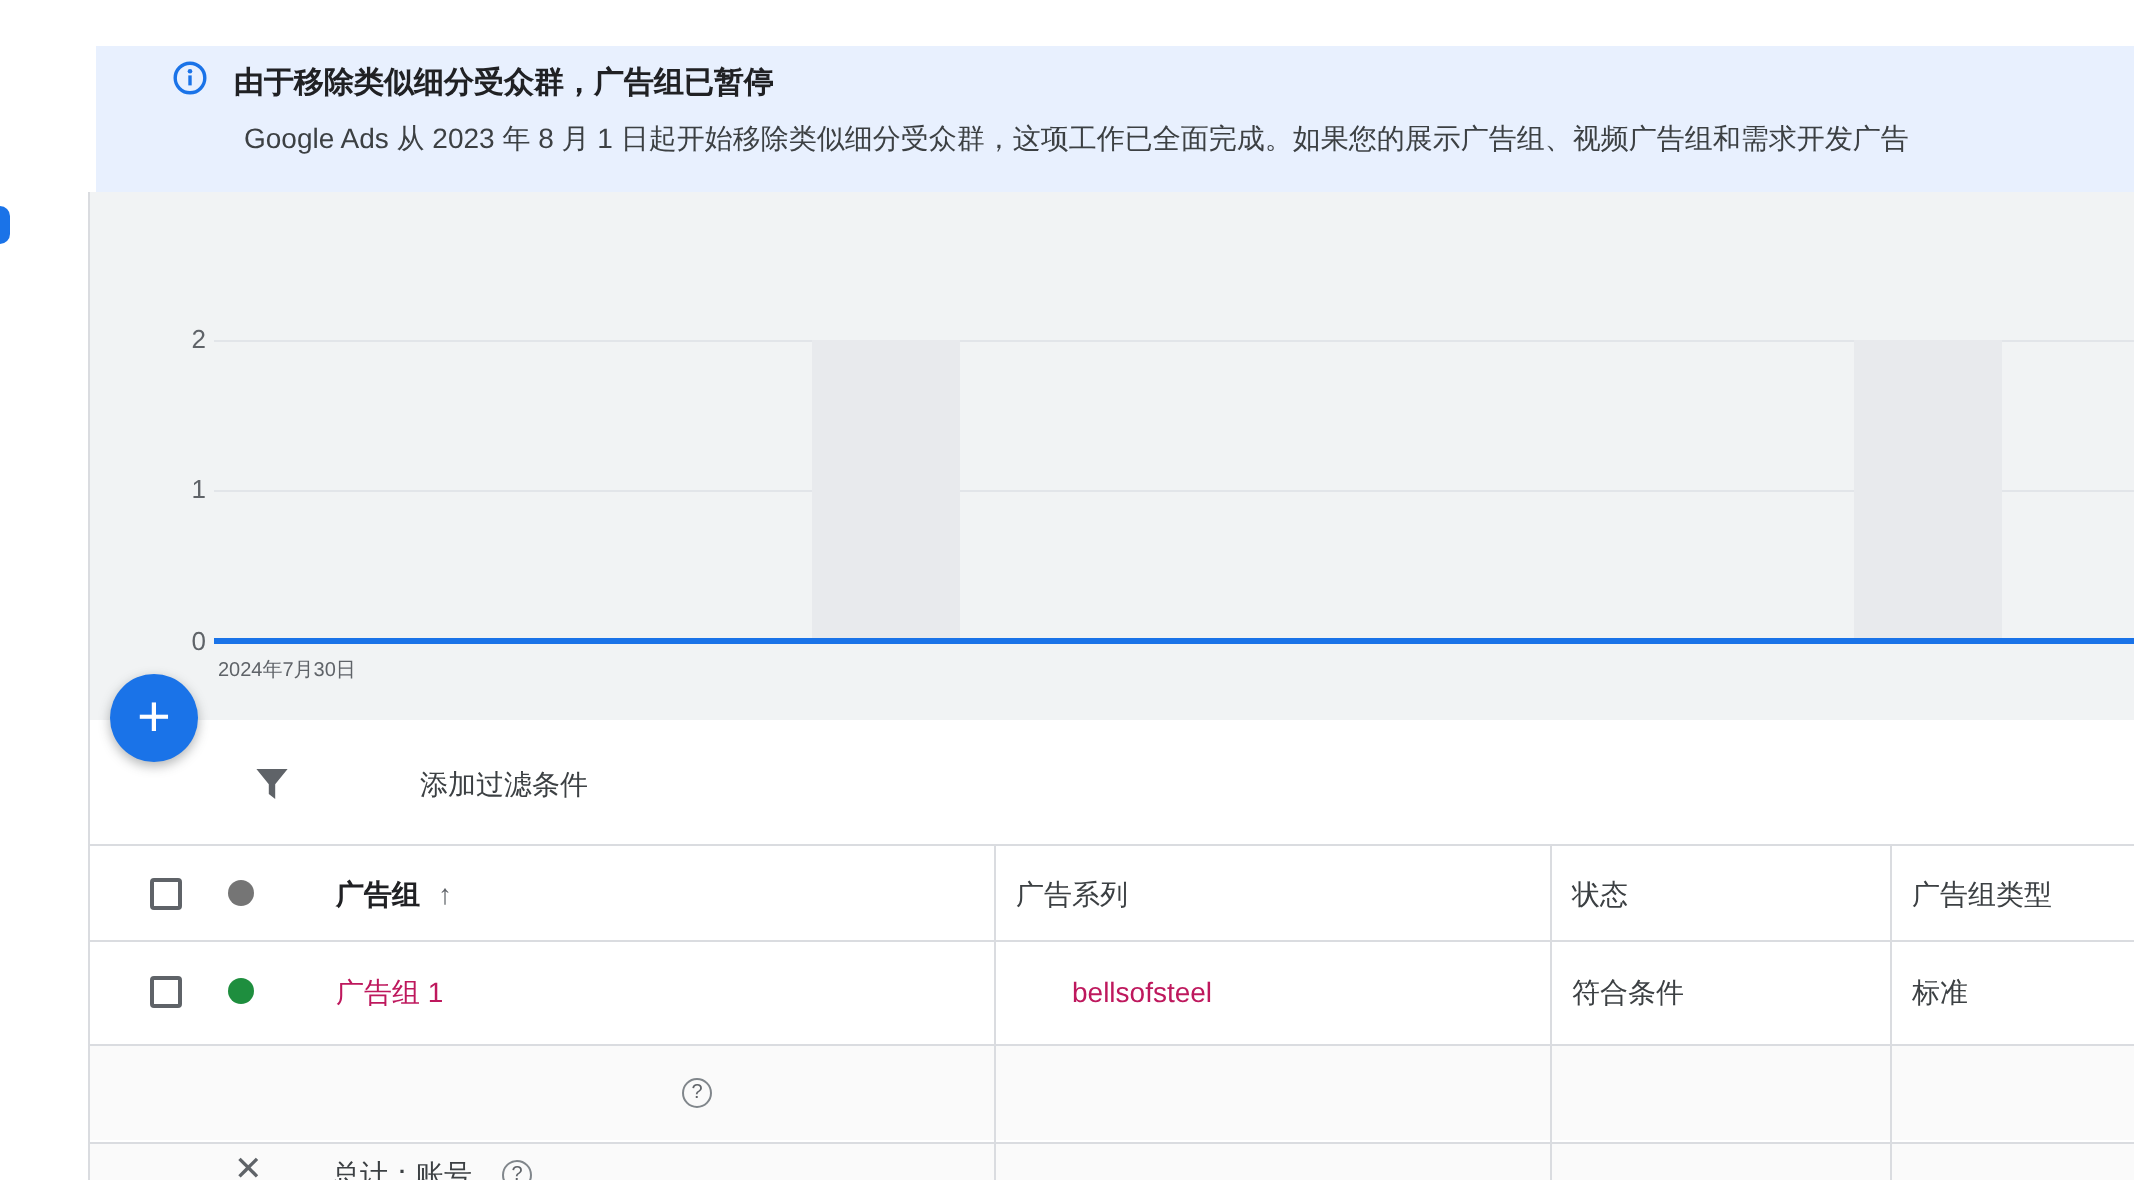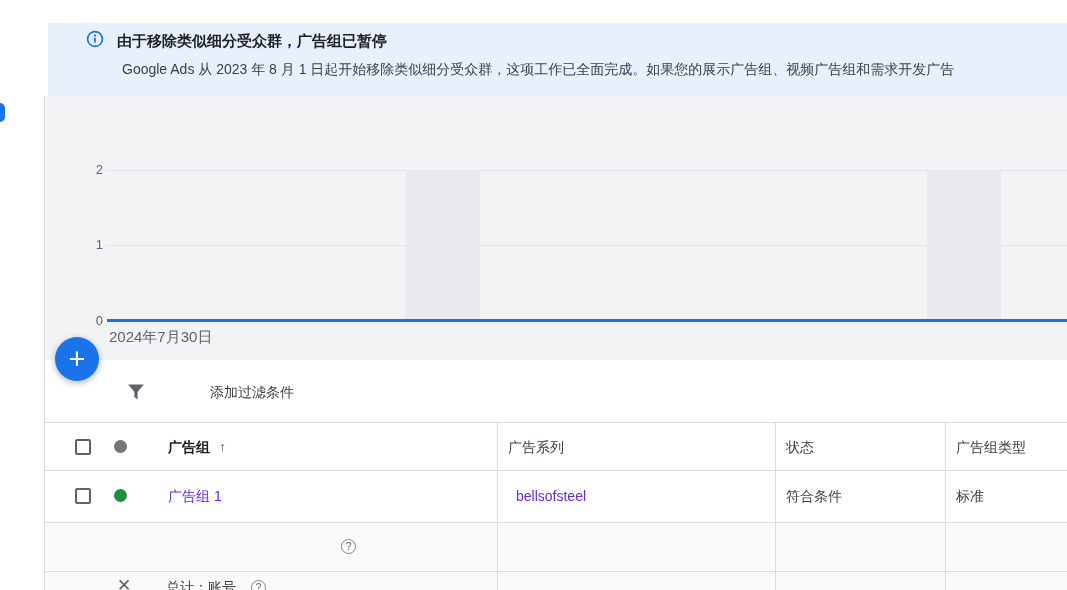--- a/index.html
+++ b/index.html
@@ -37,21 +37,21 @@
 
   
   .chart-area { left:45px; top:96px; width:1022px; height:264px; background:#f1f3f4; }
   .gridline { position:absolute; left:62px; right:0; height:1px; background:#e2e5e9; }
   .band { position:absolute; top:74px; width:74px; height:152px; background:#e8eaed; }
   .series-line { position:absolute; left:62px; right:0; top:223px; height:3px; background:#1a73e8; }
   .ytick {
     position:absolute; width:22px; left:36px; text-align:right;
     font-size:13px; color:#5f6368; line-height:16px;
   }
-  .xtick { position:absolute; left:64px; top:232px; font-size:15px; color:#5f6368; }
+  .xtick { position:absolute; left:64px; top:232px; font-size:10px; color:#5f6368; }
 
   
   .fab {
     left:55px; top:337px; width:44px; height:44px; border-radius:50%;
     background:#1a73e8; box-shadow:0 2px 6px rgba(60,64,67,.4);
     display:flex; align-items:center; justify-content:center;
     color:#fff; font-size:29px; font-weight:400; line-height:1; cursor:pointer;
     z-index:5;
   }
 
@@ -64,21 +64,21 @@
   .vdiv { top:423px; width:1px; height:167px; background:#dadce0; }
   .rowbg { left:45px; width:1022px; background:#fafafa; }
   .cb {
     width:16px; height:16px; border:2px solid #5f6368; border-radius:2px;
     background:#fff; cursor:pointer;
   }
   .dot { width:13px; height:13px; border-radius:50%; }
   .cell { position:absolute; font-size:14px; color:#3c4043; line-height:17px; white-space:nowrap; }
   .cell.head-sorted { font-weight:bold; color:#202124; }
   .sort-arrow { color:#5f6368; font-weight:400; margin-left:9px; font-size:14px; }
-  .link { color:#6d28d9; cursor:pointer; }
+  .link { color:#be185d; cursor:pointer; }
   .help-circle {
     position:absolute; width:15px; height:15px; border:1.5px solid #80868b; border-radius:50%;
     color:#5f6368; font-size:10px; line-height:13px; text-align:center; cursor:pointer;
   }
   .close-x { position:absolute; color:#5f6368; font-size:17px; cursor:pointer; }
 </style>
 </head>
 <body>
 
 <div id="app">
@@ -130,21 +130,21 @@
   <div class="abs cb" style="left:75px; top:439px;"></div>
   <div class="abs dot" style="left:114px; top:440px; background:#757575;"></div>
   <div class="cell head-sorted" style="left:168px; top:439px;text-align:right;"><span>广告组</span><span class="sort-arrow">↑</span></div>
   <div class="cell" style="left:508px; top:439px;">广告系列</div>
   <div class="cell" style="left:786px; top:439px;">状态</div>
   <div class="cell" style="left:956px; top:439px;">广告组类型</div>
 
   <div class="abs cb" style="left:75px; top:488px;"></div>
   <div class="abs dot" style="left:114px; top:489px; background:#1e8e3e;"></div>
   <div class="cell link" style="left:168px; top:488px;">广告组 1</div>
-  <div class="cell link" style="left:488px; top:488px;padding-left:28px;">bellsofsteel</div>
+  <div class="cell link" style="left:508px; top:488px;padding-left:28px;">bellsofsteel</div>
   <div class="cell" style="left:786px; top:488px;">符合条件</div>
   <div class="cell" style="left:956px; top:488px;">标准</div>
 
   <div class="help-circle" style="left:341px; top:539px;"><span>?</span></div>
 
   <div class="close-x" style="left:117px; top:575px;">✕</div>
   <div class="cell" style="left:166px; top:579px;">总计：账号</div>
   <div class="help-circle" style="left:251px; top:580px;"><span>?</span></div>
 
 </div>

